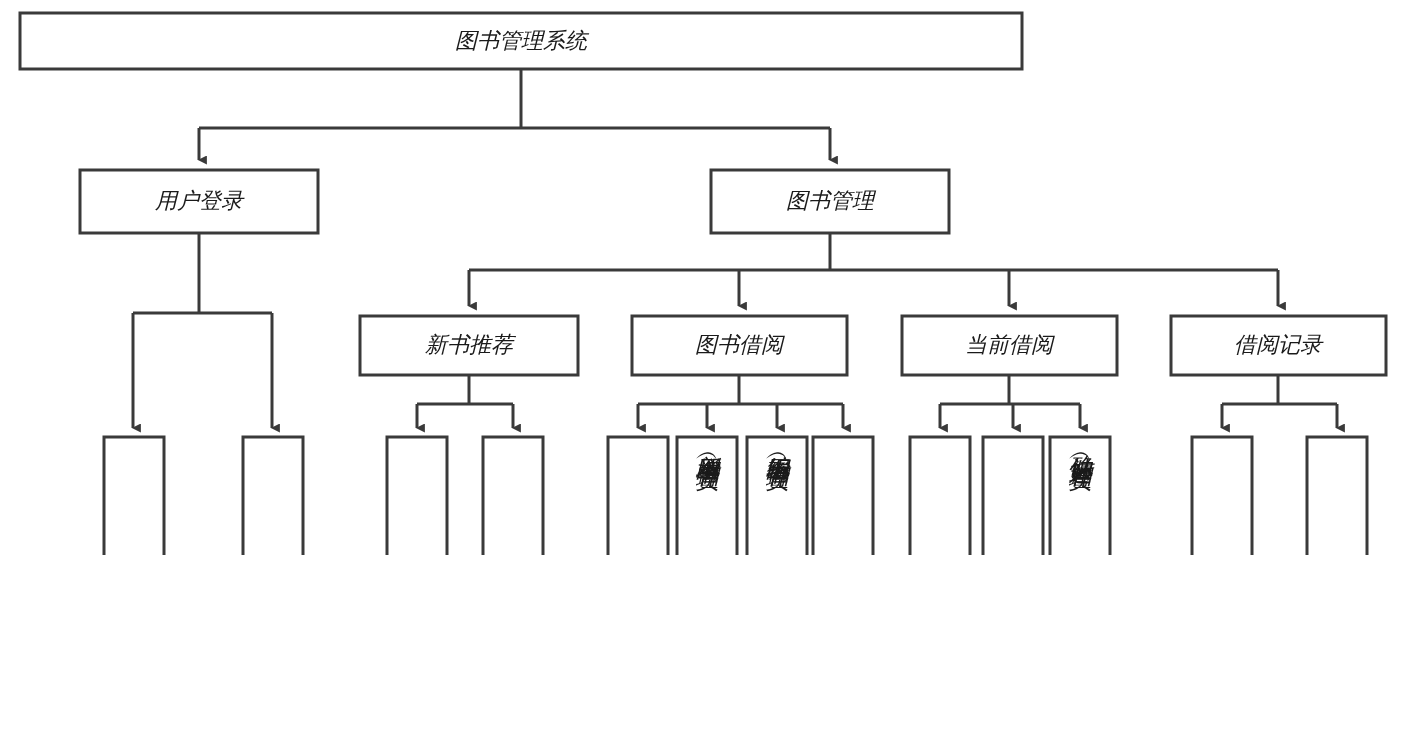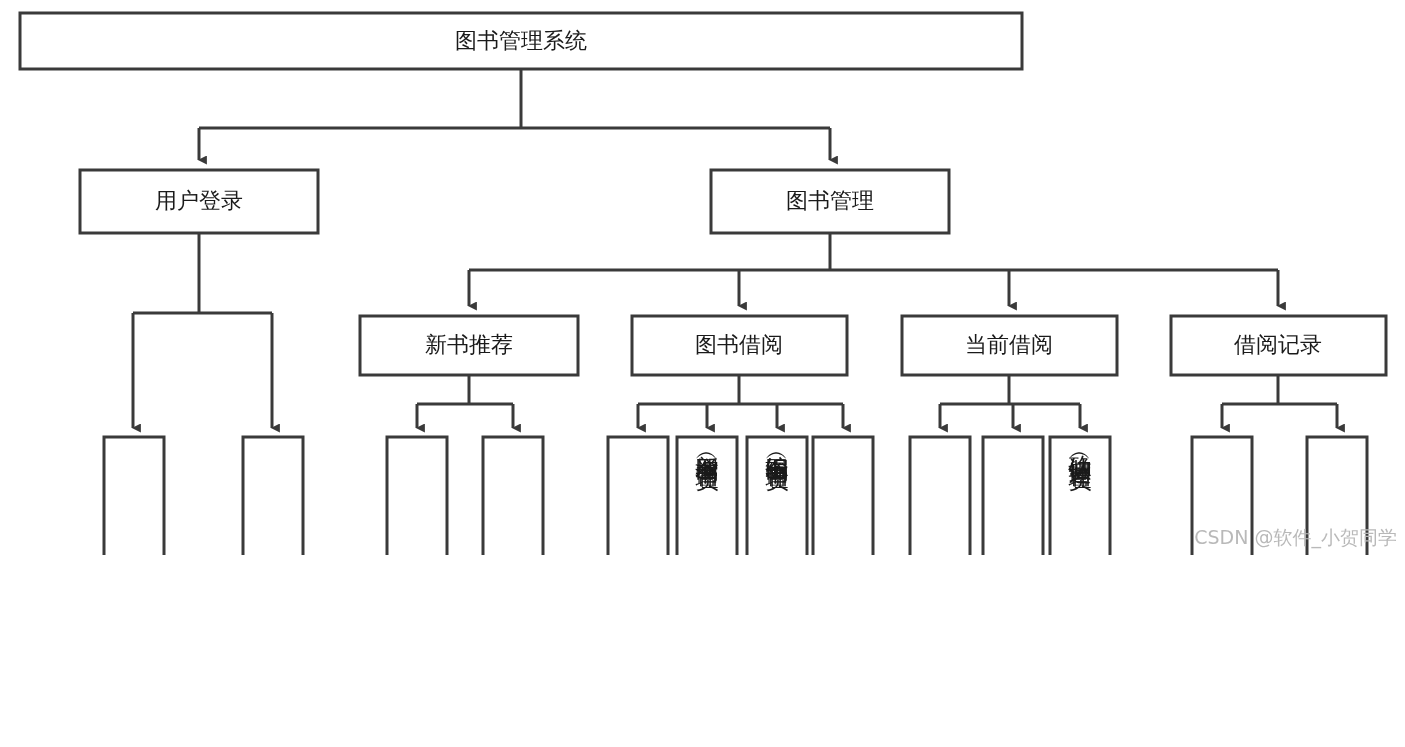--- a/index.html
+++ b/index.html
@@ -9,20 +9,21 @@
   }
   body {
     font-family: "DejaVu Sans", "Liberation Sans", sans-serif;
   }
   #diagram-root {
     position: relative;
     width: 1405px;
     height: 555px;
     background: #ffffff;
     overflow: hidden;
+    font-style: italic;
   }
   svg#flow-svg {
     position: absolute;
     left: 0;
     top: 0;
     width: 1405px;
     height: 747px;
     display: block;
   }
   .node-box {
@@ -215,15 +216,14 @@
   <div class="leaf-wrap" style="left:1050px; top:437px; width:60px; height:296px; align-items:flex-start;">
     <span class="leaf-label">确认归还（管理员）</span>
   </div>
   <div class="leaf-wrap" style="left:1192px; top:437px; width:60px; height:296px;">
     <span class="leaf-label">新增借阅记录</span>
   </div>
   <div class="leaf-wrap" style="left:1307px; top:437px; width:60px; height:296px;">
     <span class="leaf-label">查询借阅记录</span>
   </div>
 
-  <div class="watermark">CSDN @软件_小贺同学</div>
 
 </div>
 
 </body></html>

